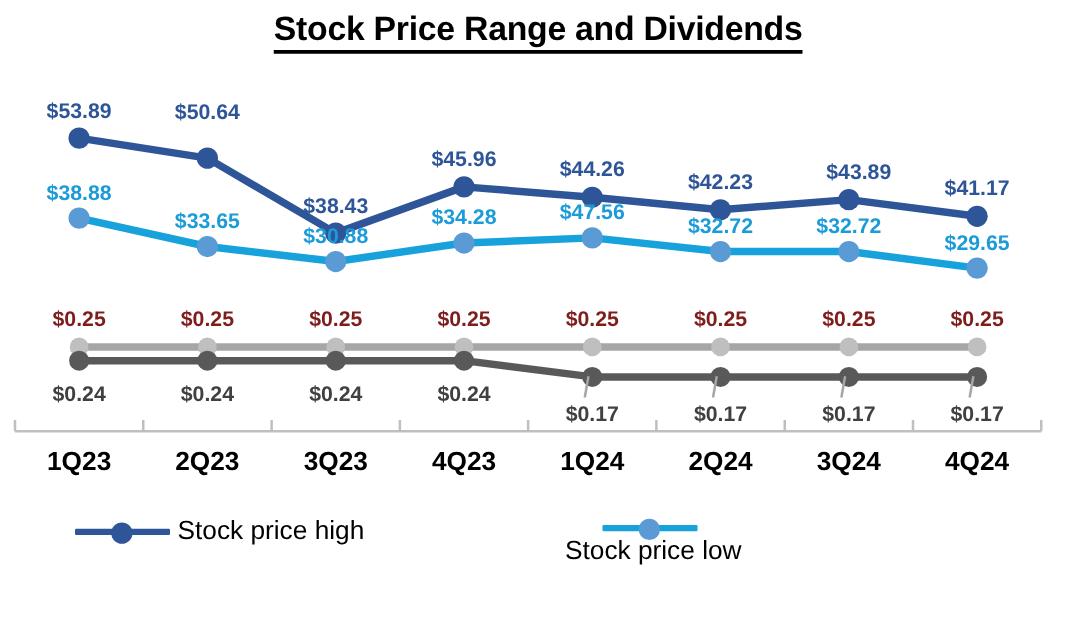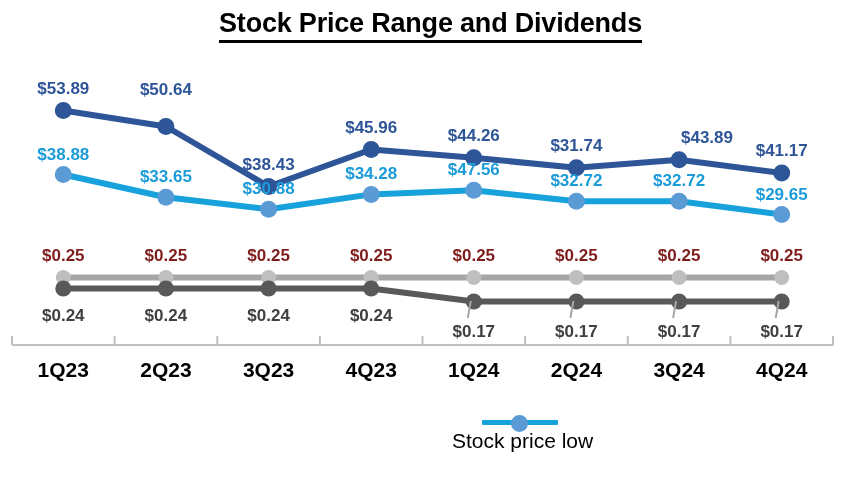--- a/index.html
+++ b/index.html
@@ -137,22 +137,22 @@
         <path d="M12 345 L833 345 M12.0 345 L12.0 336 M114.6 345 L114.6 336 M217.3 345 L217.3 336 M319.9 345 L319.9 336 M422.5 345 L422.5 336 M525.1 345 L525.1 336 M627.8 345 L627.8 336 M730.4 345 L730.4 336 M833.0 345 L833.0 336" stroke="#BFBFBF" stroke-width="2" fill="none"></path>
       </g>
   </svg>
 
   <div id="labels-layer">
       <div class="dlabel high" style="left: 63.3px; top: 78.5px;">$53.89</div>
       <div class="dlabel high" style="left: 165.9px; top: 80px;">$50.64</div>
       <div class="dlabel high" style="left: 268.6px; top: 154.5px;">$38.43</div>
       <div class="dlabel high" style="left: 371.2px; top: 117.5px;">$45.96</div>
       <div class="dlabel high" style="left: 473.8px; top: 125.8px;">$44.26</div>
-      <div class="dlabel high" style="left: 576.4px; top: 135.8px;">$31.74</div>
-      <div class="dlabel high" style="left: 707px; top: 127.7px;">$43.89</div>
+      <div class="dlabel high" style="left: 576.4px; top: 135.8px;">$42.23</div>
+      <div class="dlabel high" style="left: 687px; top: 127.7px;">$43.89</div>
       <div class="dlabel high" style="left: 781.7px; top: 141px;">$41.17</div>
       <div class="dlabel low" style="left: 63.3px; top: 144.5px;">$38.88</div>
       <div class="dlabel low" style="left: 165.9px; top: 167.2px;">$33.65</div>
       <div class="dlabel low" style="left: 268.6px; top: 179.2px;">$30.88</div>
       <div class="dlabel low" style="left: 371.2px; top: 164.4px;">$34.28</div>
       <div class="dlabel low" style="left: 473.8px; top: 160.3px;">$47.56</div>
       <div class="dlabel low" style="left: 576.4px; top: 171.2px;">$32.72</div>
       <div class="dlabel low" style="left: 679.1px; top: 171.2px;">$32.72</div>
       <div class="dlabel low" style="left: 781.7px; top: 184.5px;">$29.65</div>
       <div class="dlabel base" style="left: 63.3px; top: 246px;">$0.25</div>
@@ -177,20 +177,27 @@
       <div class="cat-label" style="left: 165.9px; top: 358px;">2Q23</div>
       <div class="cat-label" style="left: 268.6px; top: 358px;">3Q23</div>
       <div class="cat-label" style="left: 371.2px; top: 358px;">4Q23</div>
       <div class="cat-label" style="left: 473.8px; top: 358px;">1Q24</div>
       <div class="cat-label" style="left: 576.4px; top: 358px;">2Q24</div>
       <div class="cat-label" style="left: 679.1px; top: 358px;">3Q24</div>
       <div class="cat-label" style="left: 781.7px; top: 358px;">4Q24</div>
     </div>
 
   <div class="legend" id="legend-layer">
+      <div class="legend-item" style="left: 60px; top: 6px;">
+        <span class="legend-key">
+          <i style="background: rgb(46, 85, 151);"></i>
+          <b style="background: rgb(46, 85, 151);"></b>
+        </span>
+        <span class="legend-label">Stock price high</span>
+      </div>
       <div class="legend-item" style="left: 452px; top: 6px; flex-direction: column;">
         <span class="legend-key">
           <i style="background: rgb(23, 162, 220);"></i>
           <b style="background: rgb(91, 155, 213);"></b>
         </span>
         <span class="legend-label">Stock price low</span>
       </div>
     </div>
 
 </div>

